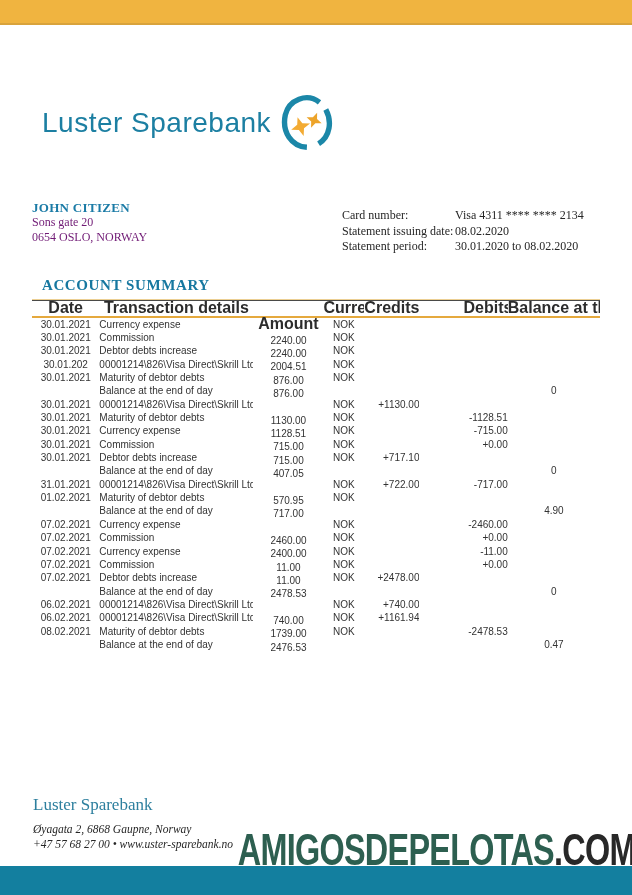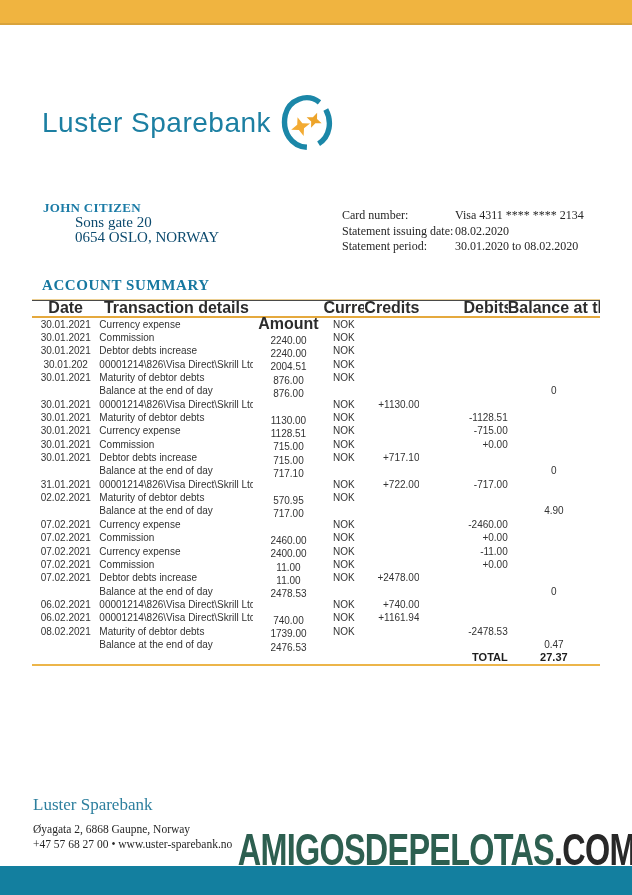--- a/index.html
+++ b/index.html
@@ -12,23 +12,23 @@
   .top-bar { position:absolute; left:0; top:0; width:632px; height:25px;
     background:#f0b440; border-bottom:2px solid #d9a33c; }
   .bottom-bar { position:absolute; left:0; top:866px; width:632px; height:29px;
     background:#137f9f; }
   
   .logo { position:absolute; left:42px; top:94px; display:flex; align-items:center; }
   .logo-text { font-family:"Liberation Sans", sans-serif; font-size:28px; font-weight:500;
     color:#1c7fa2; letter-spacing:0.5px; }
   .logo-mark { margin-left:8px; width:54px; height:58px; }
   
-  .customer { position:absolute; left:43px; top:200px; line-height:15px; }
+  .customer { position:absolute; left:32px; top:200px; line-height:15px; }
   .customer-name { color:#1b7ba6; font-weight:bold; font-size:13px; letter-spacing:0.3px; }
-  .customer-line { font-size:15px; color:#0c4a6e;margin-left:32px; }
+  .customer-line { font-size:12px; color:#701a75; }
   
   .acct-info { position:absolute; left:342px; top:208px; font-size:12px; line-height:15.5px; color:#262626; }
   .acct-row { display:flex; }
   .acct-label { width:113px; }
   .acct-value { white-space:nowrap; }
   
   .summary-title { position:absolute; left:42px; top:277px; font-size:15px; font-weight:bold;
     color:#1778a0; letter-spacing:0.6px;font-family:Liberation Serif, serif; }
   
   .table { position:absolute; left:32px; top:299px; width:568px;
@@ -45,21 +45,21 @@
   .thead-inner .c-details { text-align:center; }
   .c-amount   { width:76px;  text-align:center;margin-top:32px; }
   .c-currency { width:44px;  text-align:center; }
   .c-credits  { width:60px;  text-align:right; }
   .c-debits   { width:48px;  text-align:right;margin-left:44px; }
   .c-balance  { width:100px; text-align:center; }
   .total-row { display:flex; height:14.5px; align-items:center; font-size:11px; font-weight:bold;
     color:#1d1d1d; border-bottom:2.5px solid #ecb54a; }
   
   .footer-name { position:absolute; left:33px; top:795px; font-size:17px; color:#2d7f9e; }
-  .footer-addr { position:absolute; left:33px; top:822px; font-size:11.5px; line-height:14.5px; color:#262626; }
+  .footer-addr { position:absolute; left:33px; top:822px; font-size:11.5px; line-height:14.5px; color:#262626;font-style:italic; }
   
   .watermark { position:absolute; top:828px; right:-4px; z-index:5;
     font-family:"Liberation Sans", sans-serif; font-weight:bold; font-size:45px;
     letter-spacing:-1px; white-space:nowrap;
     transform:scaleX(0.72); transform-origin:right center; line-height:44px; }
   .wm-main { color:#2d5f50; }
   .wm-suffix { color:#282828; }
 </style>
 </head>
 <body>
@@ -198,21 +198,21 @@
         <div class="cell c-details">Commission</div>
         <div class="cell c-amount">715.00</div>
         <div class="cell c-currency">NOK</div>
         <div class="cell c-credits"></div>
         <div class="cell c-debits">+0.00</div>
         <div class="cell c-balance"></div>
       </div>
       <div class="trow">
         <div class="cell c-date">30.01.2021</div>
         <div class="cell c-details">Debtor debts increase</div>
-        <div class="cell c-amount">717.10</div>
+        <div class="cell c-amount">407.05</div>
         <div class="cell c-currency">NOK</div>
         <div class="cell c-credits">+717.10</div>
         <div class="cell c-debits"></div>
         <div class="cell c-balance"></div>
       </div>
       <div class="trow">
         <div class="cell c-date"></div>
         <div class="cell c-details">Balance at the end of day</div>
         <div class="cell c-amount"></div>
         <div class="cell c-currency"></div>
@@ -223,21 +223,21 @@
       <div class="trow">
         <div class="cell c-date">31.01.2021</div>
         <div class="cell c-details">00001214\826\Visa Direct\Skrill Ltd</div>
         <div class="cell c-amount">570.95</div>
         <div class="cell c-currency">NOK</div>
         <div class="cell c-credits">+722.00</div>
         <div class="cell c-debits">-717.00</div>
         <div class="cell c-balance"></div>
       </div>
       <div class="trow">
-        <div class="cell c-date">02.02.2021</div>
+        <div class="cell c-date">01.02.2021</div>
         <div class="cell c-details">Maturity of debtor debts</div>
         <div class="cell c-amount">717.00</div>
         <div class="cell c-currency">NOK</div>
         <div class="cell c-credits"></div>
         <div class="cell c-debits"></div>
         <div class="cell c-balance"></div>
       </div>
       <div class="trow">
         <div class="cell c-date"></div>
         <div class="cell c-details">Balance at the end of day</div>
@@ -331,29 +331,20 @@
       <div class="trow">
         <div class="cell c-date"></div>
         <div class="cell c-details">Balance at the end of day</div>
         <div class="cell c-amount"></div>
         <div class="cell c-currency"></div>
         <div class="cell c-credits"></div>
         <div class="cell c-debits"></div>
         <div class="cell c-balance">0.47</div>
       </div>
     </div>
-  <div class="total-row">
-    <div class="cell c-date"></div>
-    <div class="cell c-details"></div>
-    <div class="cell c-amount"></div>
-    <div class="cell c-currency"></div>
-    <div class="cell c-credits"></div>
-    <div class="cell c-debits">TOTAL</div>
-    <div class="cell c-balance">27.37</div>
-  </div>
 </div>
 
 <div class="footer-name">Luster Sparebank</div>
 <div class="footer-addr">
   <div>Øyagata 2, 6868 Gaupne, Norway</div>
   <div>
     <span>+47 57 68 27 00</span>
     <span>•</span>
     <span>www.uster-sparebank.no</span>
   </div>

